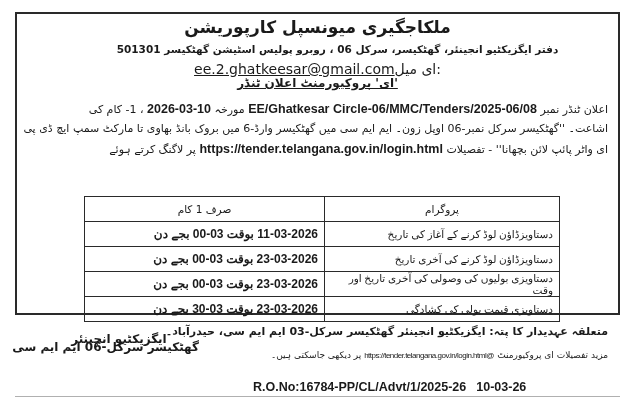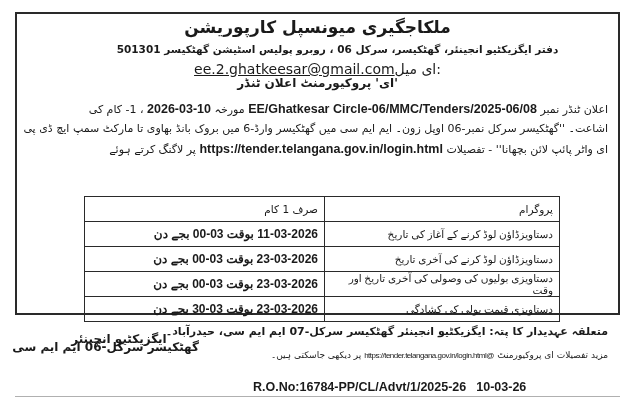--- a/index.html
+++ b/index.html
@@ -6,31 +6,31 @@
     body { width: 643px; height: 404px; position: relative; overflow: hidden;
            font-family: "DejaVu Sans", sans-serif; color: #1a1a1a; }
     .frame { position: absolute; left: 15px; top: 12px; width: 605px; height: 303px;
              border: 2px solid #2a2a2a; box-sizing: border-box; background: #fff; }
     .abs { position: absolute; white-space: nowrap; }
     .rtl { direction: rtl; unicode-bidi: plaintext; }
     .title { left: 0; right: 0; top: 3px; text-align: center; font-size: 17px; font-weight: bold; }
     .address { left: 0; right: 0; top: 29px; text-align: center; font-size: 10.5px; font-weight: bold; padding-left: 40px; }
     .email-line { left: 0; right: 0; top: 47px; text-align: center; font-size: 14px; }
     .email-line .email { text-decoration: underline; }
-    .heading { left: 0; right: 0; top: 62px; text-align: center; font-size: 12px; font-weight: bold; }
+    .heading { left: 0; right: 0; top: 62px; text-align: center; font-size: 12px; font-weight: bold; text-decoration: underline; }
     .para { right: 10px; font-size: 11px; direction: rtl; }
     .para b { font-family: "Liberation Sans", sans-serif; font-size: 12.5px; }
     .p1 { top: 88px; }
     .p2 { top: 108px; }
     .p3 { top: 128px; }
     .p4 { top: 148px; }
     table.schedule { position: absolute; left: 67px; top: 182px; width: 476px; height: 124px;
                      border-collapse: collapse; font-size: 10.5px; }
     table.schedule td, table.schedule th { border: 1.3px solid #2a2a2a; padding: 0 6px; height: 24px; }
-    table.schedule th { font-weight: normal; text-align: right; margin-left: 35px; }
+    table.schedule th { font-weight: normal; text-align: center; margin-left: 35px; }
     td.prog { direction: rtl; width: 222px; font-family: Liberation Serif, serif; }
     td.when { direction: rtl; font-family: Liberation Sans, sans-serif; font-weight: bold; font-size: 12px; }
     .officer { right: 10px; top: 311px; font-size: 11px; font-weight: bold; direction: rtl; }
     .more { right: 10px; top: 336px; font-size: 9px; direction: rtl; }
     .more .url { font-family: "Liberation Sans Narrow", "Liberation Sans", sans-serif; font-size: 8px; letter-spacing: -0.5px; }
     .sign1 { left: 22px; top: 318px; width: 160px; text-align: center; font-size: 12px; font-weight: bold; direction: rtl; }
     .sign2 { left: 22px; top: 326px; width: 160px; text-align: center; font-size: 12px; font-weight: bold; direction: rtl; }
     .ro { position: absolute; left: 250px; top: 380px; background: #fff; padding: 0 3px;
           font-family: "Liberation Sans", sans-serif; font-size: 12.5px; font-weight: bold; white-space: nowrap; }
     .ro .gap { display: inline-block; width: 10px; }
@@ -79,21 +79,21 @@
       <td class="when">23-03-2026 بوقت 03-00 بجے دن</td>
       <td class="prog">دستاویزی بولیوں کی وصولی کی آخری تاریخ اور وقت</td>
     </tr>
     <tr>
       <td class="when">23-03-2026 بوقت 03-30 بجے دن</td>
       <td class="prog">دستاویزی قیمت بولی کی کشادگی</td>
     </tr>
   </tbody>
     </table>
 
-  <div class="abs officer">متعلقہ عہدیدار کا پتہ: ایگزیکٹیو انجینئر گھٹکیسر سرکل-07 ایم ایم سی، حیدرآباد۔</div>
+  <div class="abs officer">متعلقہ عہدیدار کا پتہ: ایگزیکٹیو انجینئر گھٹکیسر سرکل-03 ایم ایم سی، حیدرآباد۔</div>
   <div class="abs more">
     <span>مزید تفصیلات ای پروکیورمنٹ</span>
     <span class="url">@https://tender.telangana.gov.in/login.html</span>
     <span>پر دیکھی جاسکتی ہیں۔</span>
   </div>
 
   <div class="abs sign1">ایگزیکٹیو انجینئر</div>
   <div class="abs sign2">گھٹکیسر سرکل-06 ایم ایم سی</div>
 </div>
 

